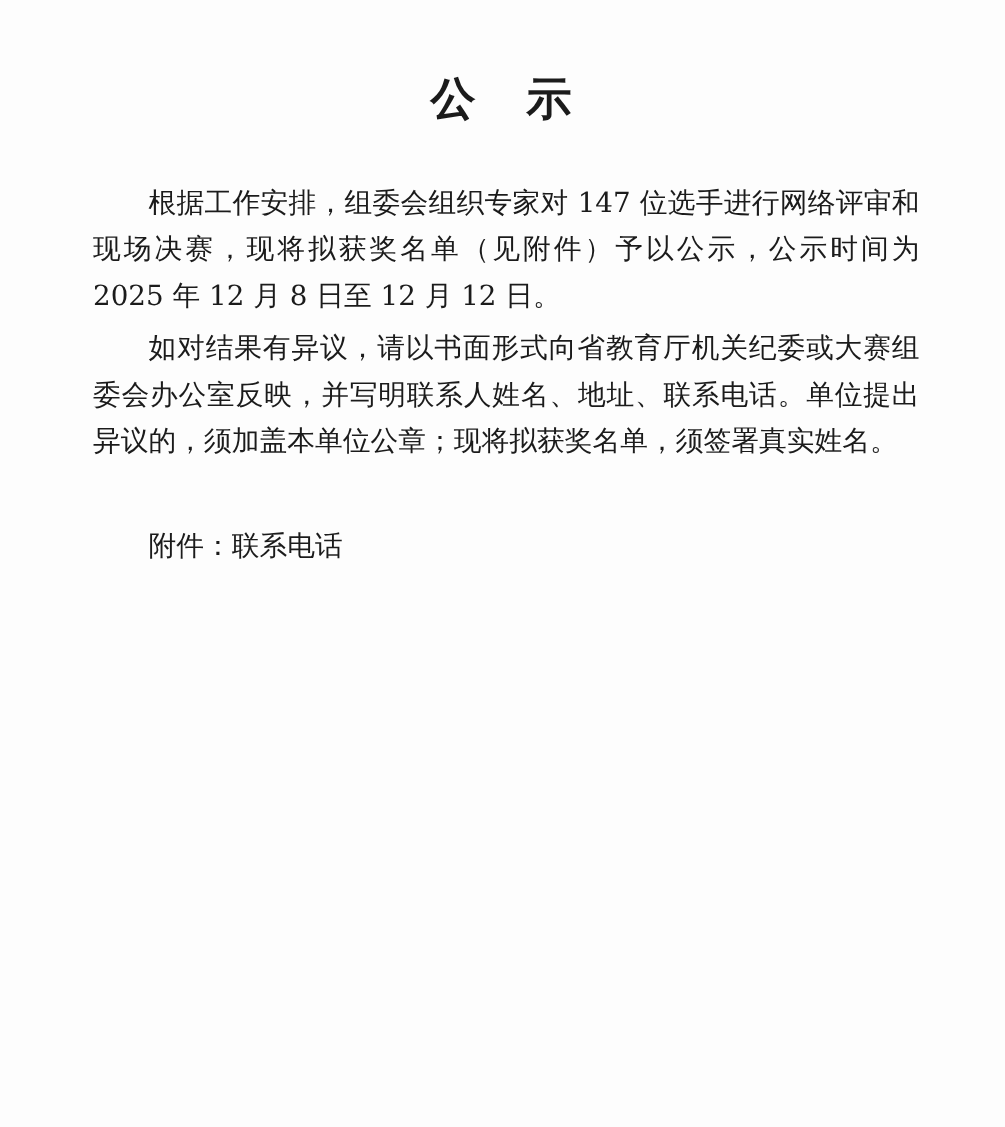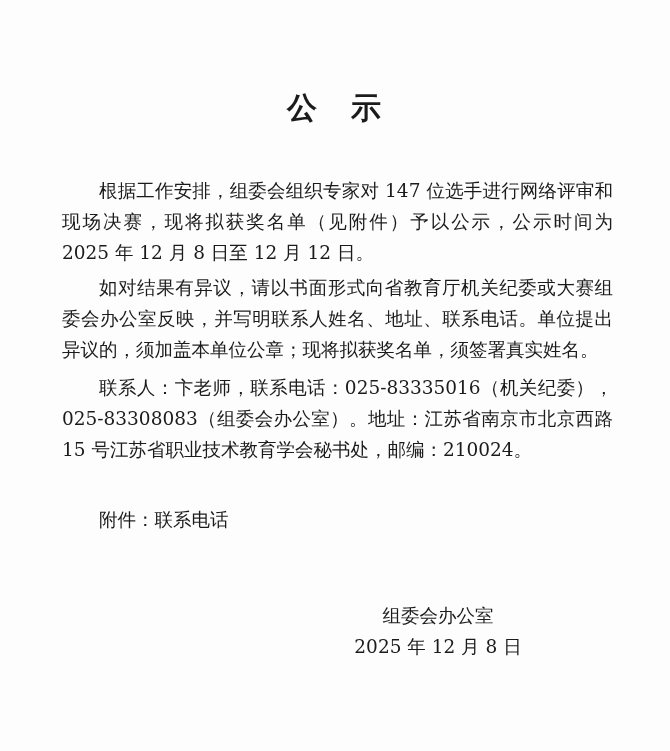--- a/index.html
+++ b/index.html
@@ -15,41 +15,41 @@
     position:relative;
     width:670px;
     height:751px;
     margin:0;
     background:var(--paper);
     color:var(--ink);
     overflow:hidden;
     box-sizing:border-box;
   }
   .title{
-    margin:88px 0 0 0;
+    margin:47px 0 0 0;
     text-align:center;
     font-size:30px;
     line-height:40px;
     font-weight:bold;
     letter-spacing:2px;
     color:var(--ink);
   }
   .content{
     margin-left:62px;
     margin-right:57px; 
   }
   .para{
     margin:0;
     font-size:18.5px;
     line-height:31px;
     text-align:justify;
     text-indent:2em;
     word-break:break-word;
   }
-  .para-1{margin-top:47px;}
+  .para-1{margin-top:33px;}
   .para-2{margin-top:4px;}
   .para-3{margin-top:7px;}
   .attachment{
     margin:39px 0 0 0;
     font-size:18.5px;
     line-height:31px;
     text-indent:2em;
   }
   .sign-block{
     width:280px;
@@ -66,23 +66,18 @@
 <div class="page">
 
   <h1 class="title">公　示</h1>
 
   <div class="content">
 
     <p class="para para-1">根据工作安排，组委会组织专家对 147 位选手进行网络评审和现场决赛，现将拟获奖名单（见附件）予以公示，公示时间为 2025 年 12 月 8 日至 12 月 12 日。</p>
 
     <p class="para para-2">如对结果有异议，请以书面形式向省教育厅机关纪委或大赛组委会办公室反映，并写明联系人姓名、地址、联系电话。单位提出异议的，须加盖本单位公章；现将拟获奖名单，须签署真实姓名。</p>
 
-    <p class="para para-3">联系人：卞老师，联系电话：025-83335016（机关纪委），025-83308083（组委会办公室）。地址：江苏省南京市北京西路 15 号江苏省职业技术教育学会秘书处，邮编：210024。</p>
 
     <p class="attachment">附件：联系电话</p>
 
-    <div class="sign-block">
-      <div class="sign-line">组委会办公室</div>
-      <div class="sign-line">2025 年 12 月 8 日</div>
-    </div>
 
   </div>
 </div>
 
 </body></html>

